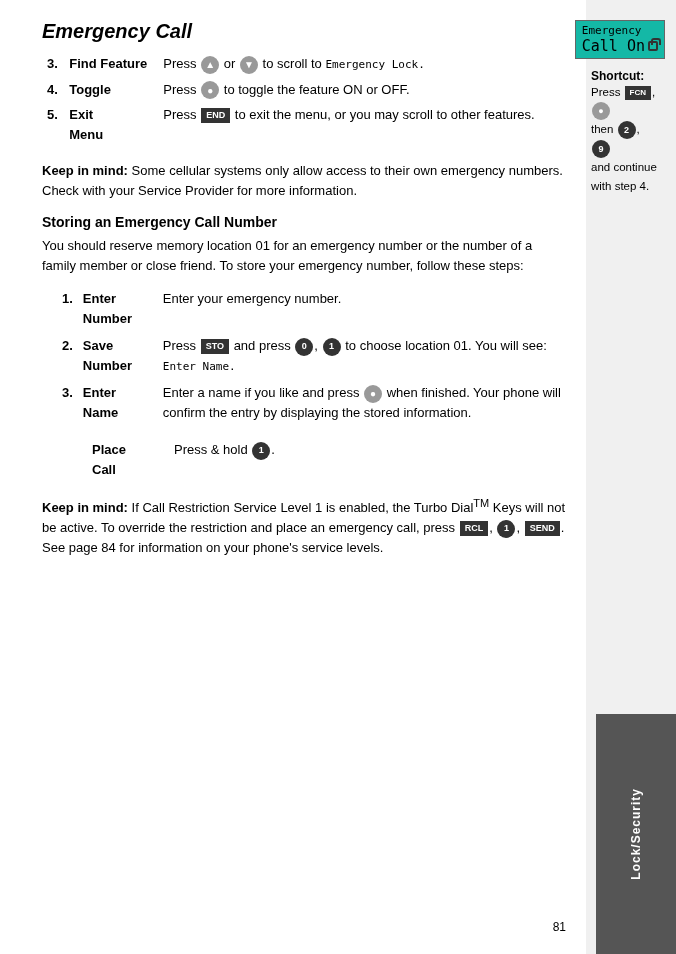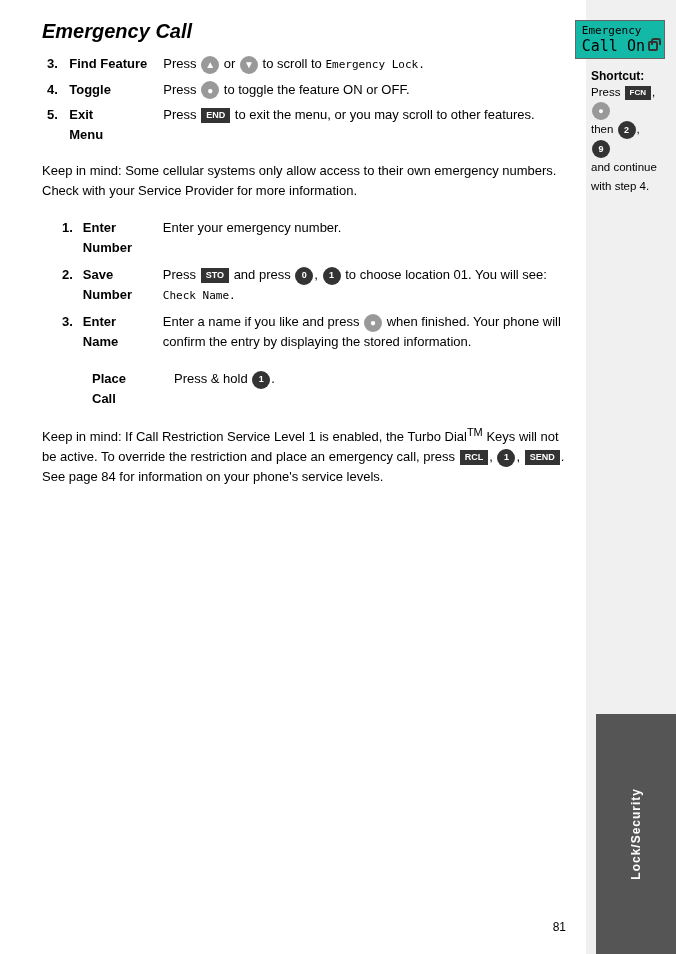--- a/index.html
+++ b/index.html
@@ -122,21 +122,21 @@
     }
     .step-content {
       line-height: 1.5;
     }
     .keep-in-mind {
       font-size: 13px;
       line-height: 1.5;
       margin-bottom: 14px;
     }
     .keep-in-mind strong {
-      font-weight: normal;
+      font-weight: bold;
     }
     .section-title {
       font-size: 14px;
       font-weight: bold;
       margin-bottom: 6px;
     }
     .section-text {
       font-size: 13px;
       line-height: 1.5;
       margin-bottom: 10px;
@@ -256,36 +256,38 @@
           to exit the menu, or you may scroll to other features.
         </td>
       </tr>
     </tbody>
       </table>
 
     <p class="keep-in-mind">
       <strong>Keep in mind:</strong> <span>Some cellular systems only allow access to their own emergency numbers. Check with your Service Provider for more information.</span>
     </p>
 
+    <p class="section-title">Storing an Emergency Call Number</p>
+    <p class="section-text">You should reserve memory location 01 for an emergency number or the number of a family member or close friend. To store your emergency number, follow these steps:</p>
 
     <table class="sub-steps-table">
       <tbody>
           <tr>
         <td class="step-num" style="padding-left:20px;">1.</td>
         <td class="step-label"><strong>Enter<br>Number</strong></td>
         <td class="step-content">Enter your emergency number.</td>
       </tr>
       <tr>
         <td class="step-num" style="padding-left:20px;">2.</td>
         <td class="step-label"><strong>Save<br>Number</strong></td>
         <td class="step-content">
           Press <span class="btn-oval">STO</span>
           and press <span class="btn-circle">0</span>,
           <span class="btn-circle">1</span>
-          to choose location 01. You will see: <span class="mono-text">Check Name.</span>
+          to choose location 01. You will see: <span class="mono-text">Enter Name.</span>
         </td>
       </tr>
       <tr>
         <td class="step-num" style="padding-left:20px;">3.</td>
         <td class="step-label"><strong>Enter<br>Name</strong></td>
         <td class="step-content">
           Enter a name if you like and press <span class="btn-nav">●</span>
           when finished. Your phone will confirm the entry by displaying the stored information.
         </td>
       </tr>

